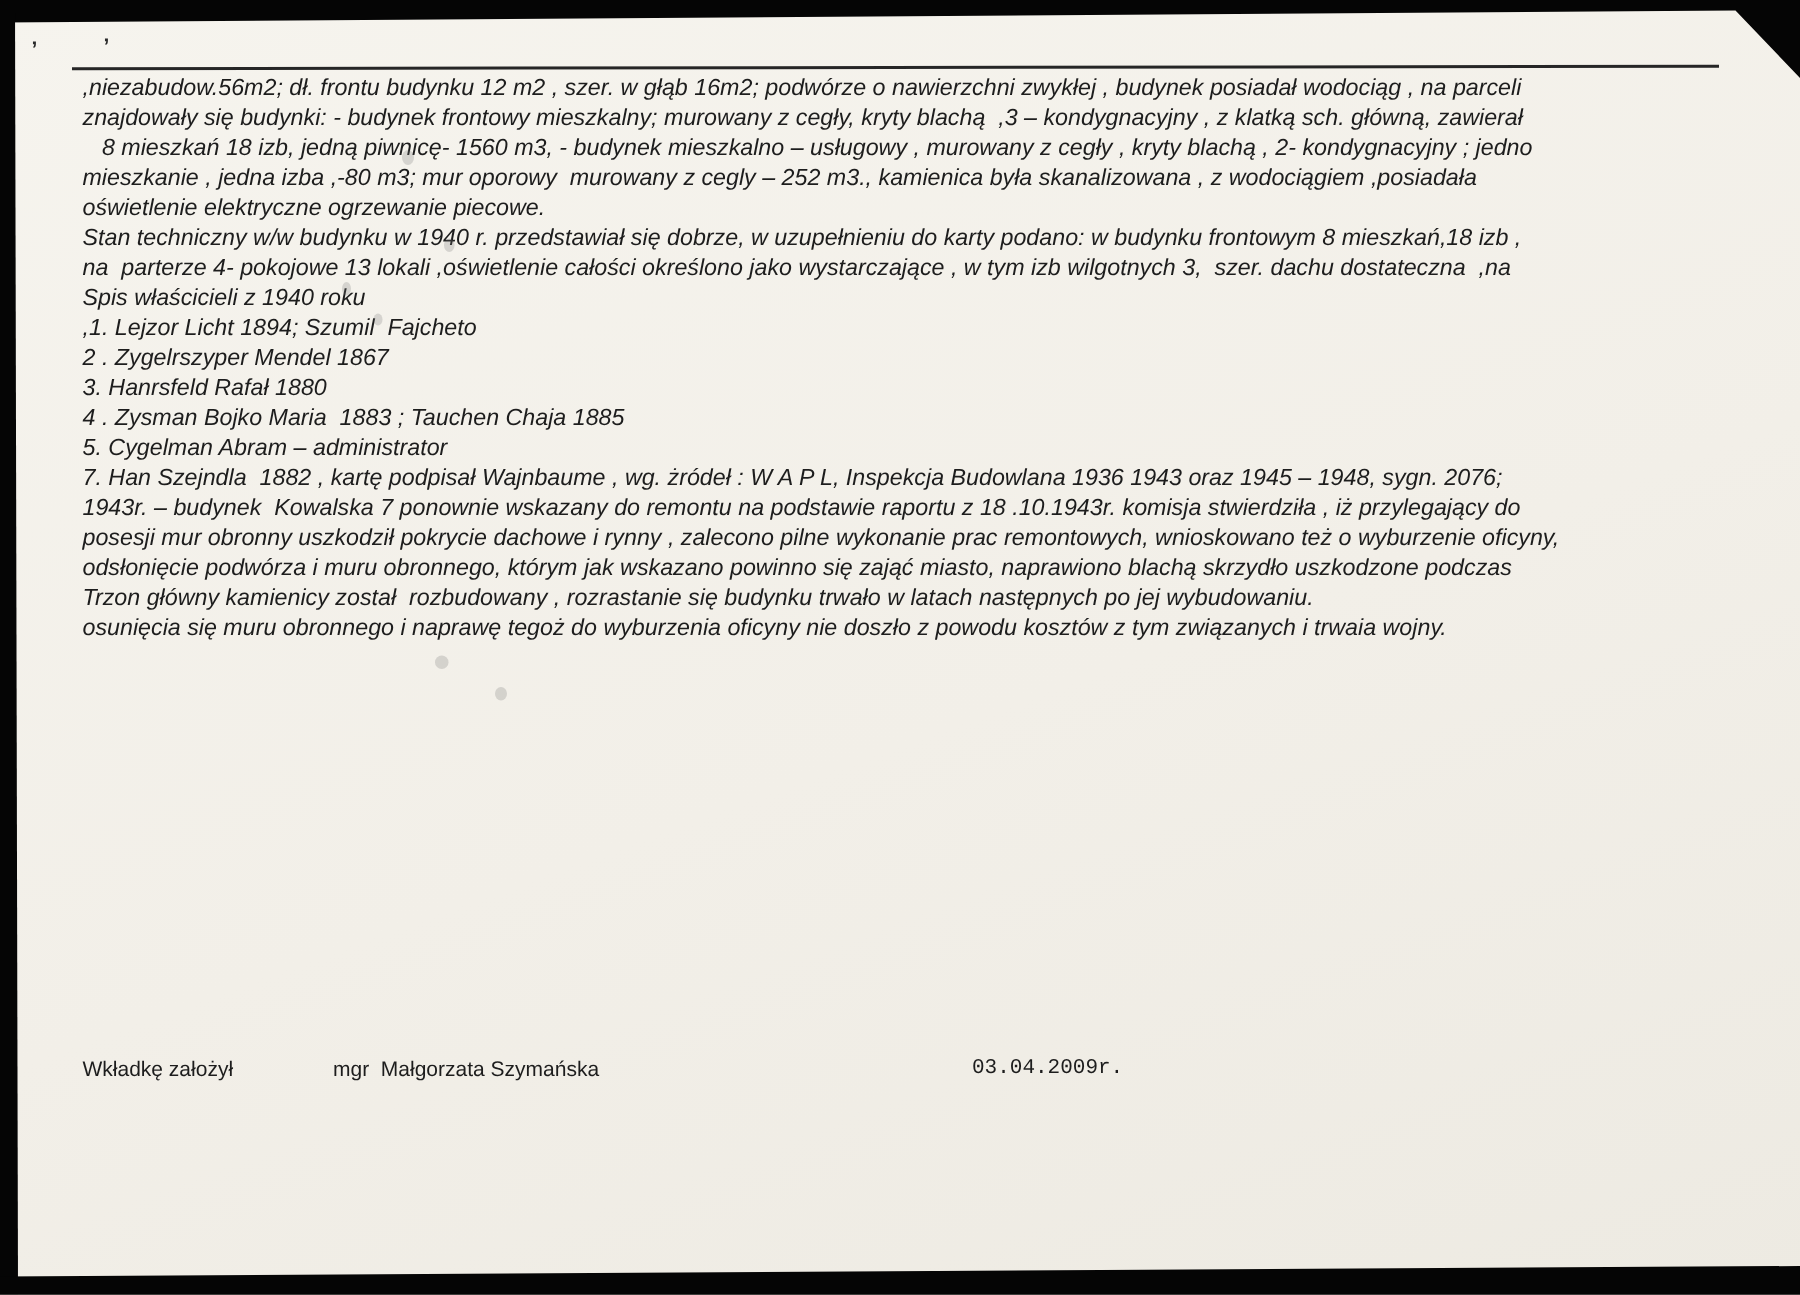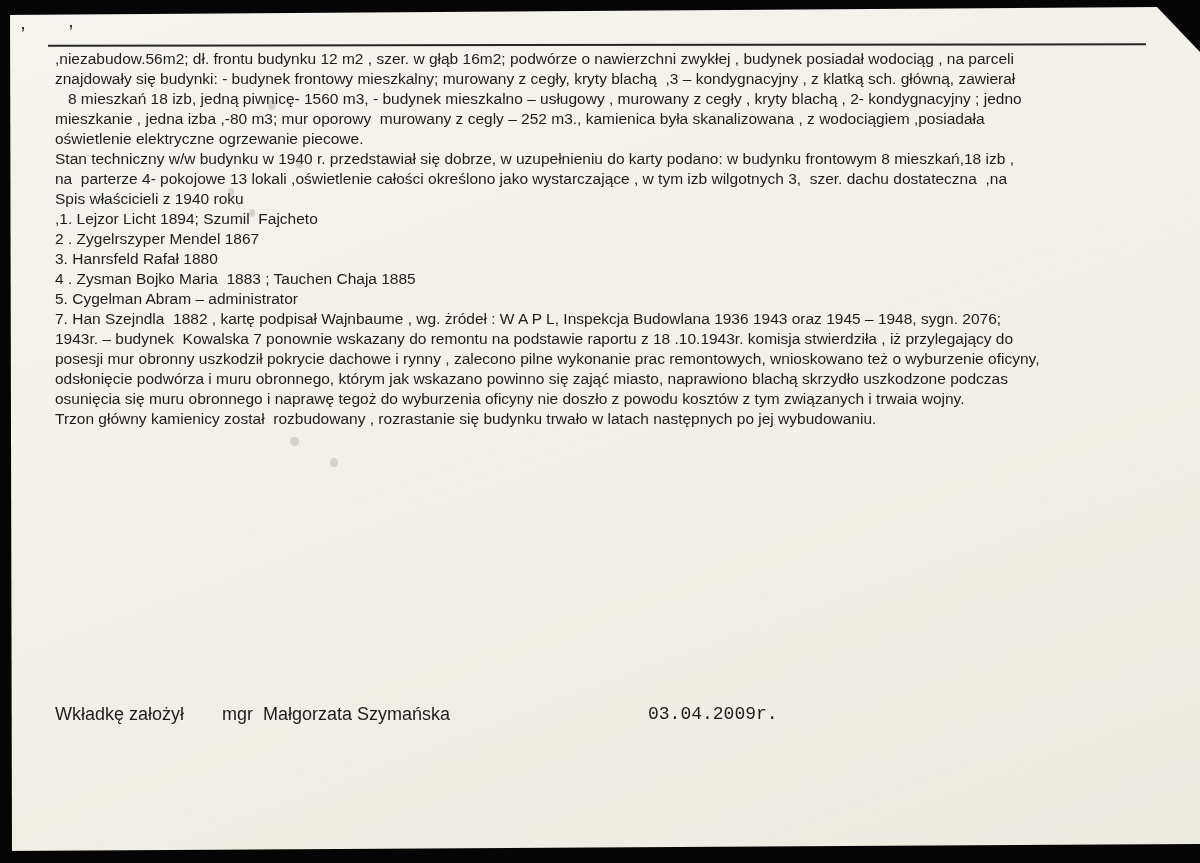--- a/index.html
+++ b/index.html
@@ -47,29 +47,30 @@
     width: 1130px;
     color: #1d1d1d;
     font-size: 15.5px;
     line-height: 20px;
     z-index: 2;
   }
   .text-line {
     white-space: pre;
     height: 20px;
     overflow: visible;
+    font-style: italic;
   }
   .footer-row {
     position: absolute;
     top: 704px;
     left: 0;
     width: 1180px;
     height: 22px;
     color: #1d1d1d;
-    font-size: 18px;
+    font-size: 14px;
     z-index: 2;
   }
   .footer-label  { position: absolute; left: 55px;  white-space: pre; }
   .footer-signer { position: absolute; left: 222px; white-space: pre; }
   .footer-date   { position: absolute; left: 648px; white-space: pre; font-family: Liberation Mono, monospace; }
   .smudge {
     position: absolute;
     background: rgba(120,120,120,0.25);
     border-radius: 50%;
     z-index: 3;
@@ -105,22 +106,22 @@
     <div class="text-line">Spis właścicieli z 1940 roku</div>
     <div class="text-line">,1. Lejzor Licht 1894; Szumil  Fajcheto</div>
     <div class="text-line">2 . Zygelrszyper Mendel 1867</div>
     <div class="text-line">3. Hanrsfeld Rafał 1880</div>
     <div class="text-line">4 . Zysman Bojko Maria  1883 ; Tauchen Chaja 1885</div>
     <div class="text-line">5. Cygelman Abram – administrator</div>
     <div class="text-line">7. Han Szejndla  1882 , kartę podpisał Wajnbaume , wg. żródeł : W A P L, Inspekcja Budowlana 1936 1943 oraz 1945 – 1948, sygn. 2076;</div>
     <div class="text-line">1943r. – budynek  Kowalska 7 ponownie wskazany do remontu na podstawie raportu z 18 .10.1943r. komisja stwierdziła , iż przylegający do</div>
     <div class="text-line">posesji mur obronny uszkodził pokrycie dachowe i rynny , zalecono pilne wykonanie prac remontowych, wnioskowano też o wyburzenie oficyny,</div>
     <div class="text-line">odsłonięcie podwórza i muru obronnego, którym jak wskazano powinno się zająć miasto, naprawiono blachą skrzydło uszkodzone podczas</div>
+    <div class="text-line">Trzon główny kamienicy został  rozbudowany , rozrastanie się budynku trwało w latach następnych po jej wybudowaniu.</div>
     <div class="text-line">osunięcia się muru obronnego i naprawę tegoż do wyburzenia oficyny nie doszło z powodu kosztów z tym związanych i trwaia wojny.</div>
-    <div class="text-line">Trzon główny kamienicy został  rozbudowany , rozrastanie się budynku trwało w latach następnych po jej wybudowaniu.</div>
   </div>
 
   <div class="footer-row">
     <span class="footer-label">Wkładkę założył</span>
     <span class="footer-signer">mgr  Małgorzata Szymańska</span>
     <span class="footer-date">03.04.2009r.</span>
   </div>
 
   <div class="smudge" style="left:268px; top:100px; width:8px;  height:10px;"></div>
   <div class="smudge" style="left:296px; top:159px; width:7px;  height:9px;"></div>

